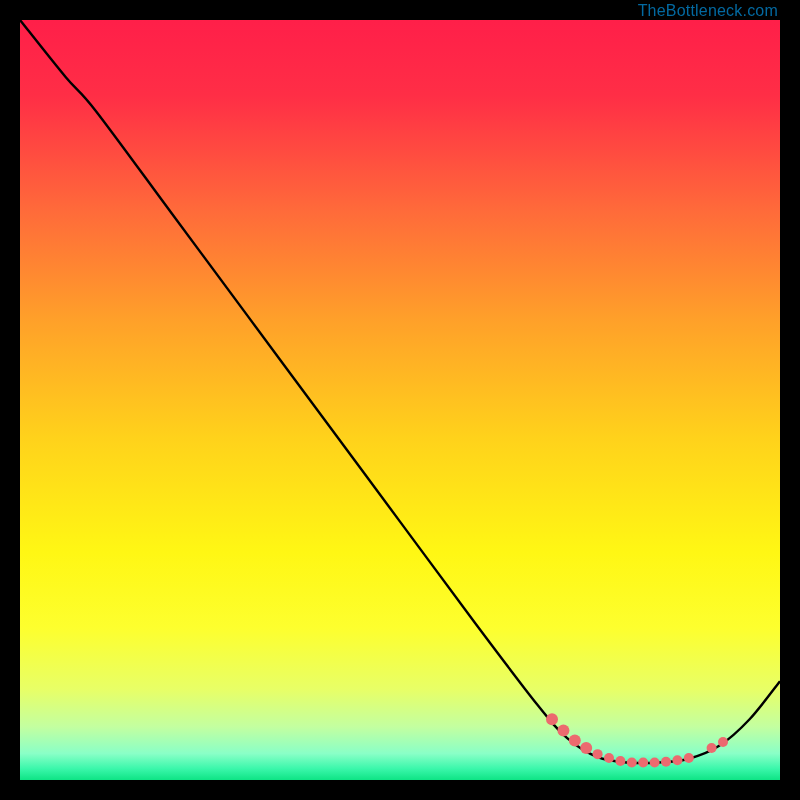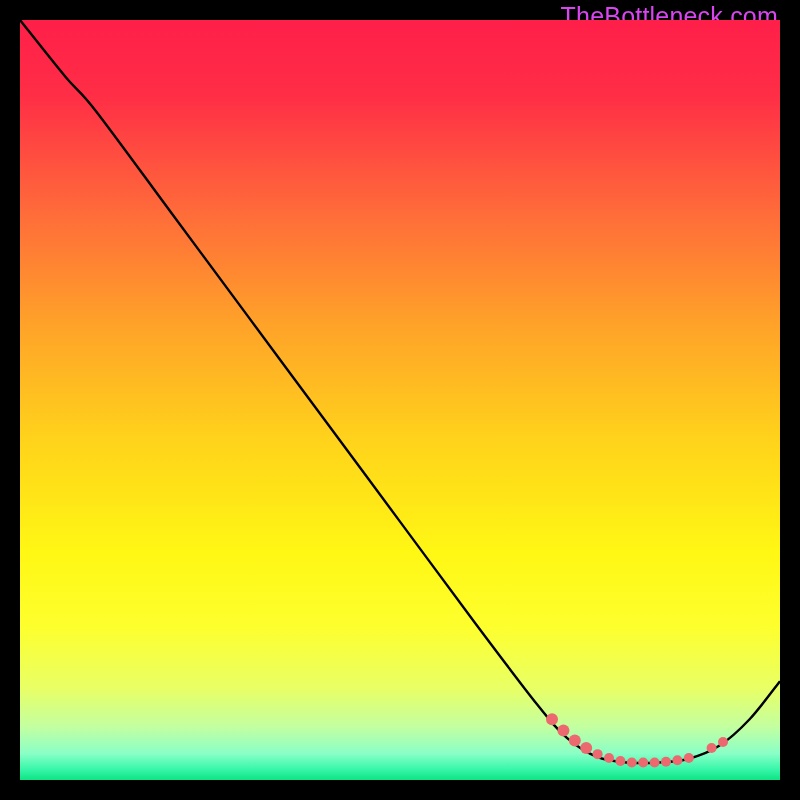--- a/index.html
+++ b/index.html
@@ -23,22 +23,22 @@
     position: absolute;
     left: 0;
     top: 0;
     width: 760px;
     height: 760px;
   }
   .watermark {
     position: absolute;
     top: 2px;
     right: 22px;
-    color: #d946ef;
-    font-size: 25px;
+    color: #0369a1;
+    font-size: 16px;
     font-weight: 500;
     letter-spacing: 0.2px;
     user-select: none;
   }
   svg { display: block; }
 </style>
 </head>
 <body>
 
 <div class="watermark">TheBottleneck.com</div>

